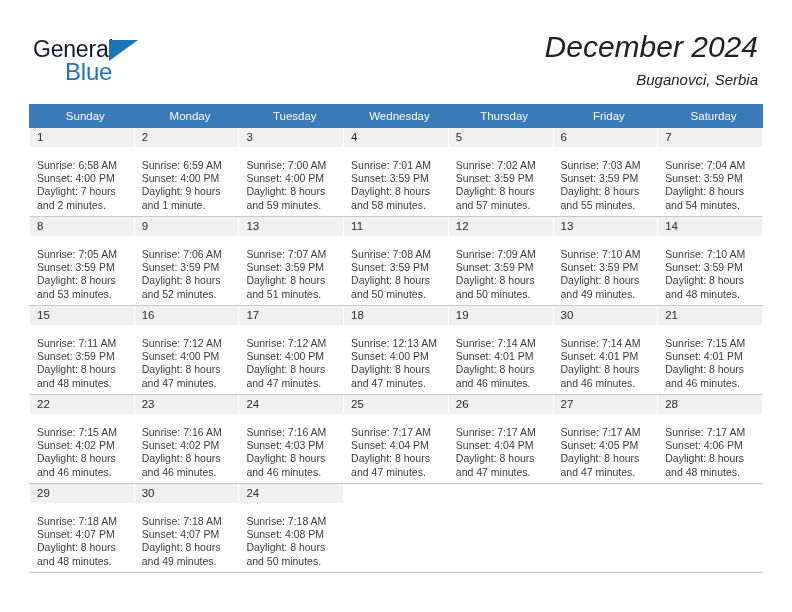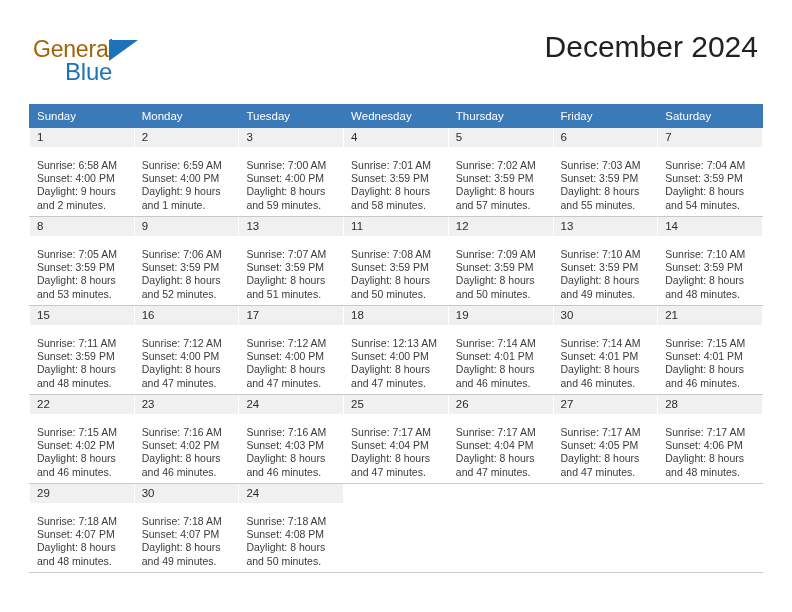--- a/index.html
+++ b/index.html
@@ -28,21 +28,21 @@
     left: 33px;
     top: 36px;
     width: 220px;
     height: 50px;
   }
   .brand-general {
     position: absolute;
     left: 0; top: 0;
     font-size: 23px;
     letter-spacing: -0.2px;
-    color: #a16207;
+    color: #0f172a;
     font-family: "Liberation Sans", sans-serif;
   }
   .brand-triangle {
     position: absolute;
     left: 76px;
     top: 4px;
     width: 0; height: 0;
     border-left: 29px solid #1e72b8;
     border-bottom: 21px solid transparent;
   }
@@ -53,20 +53,21 @@
     font-size: 24px;
     color: #1e72b8;
     letter-spacing: -0.2px;
   }
 
   .title-block {
     position: absolute;
     right: 34px;
     top: 30px;
     text-align: right;
+    font-style: italic;
   }
   .cal-title {
     font-size: 30px;
     color: #212121;
     line-height: 34px;
     white-space: nowrap;
   }
   .cal-subtitle {
     font-size: 15px;
     color: #212121;
@@ -82,21 +83,21 @@
     top: 104px;
     width: 734px;
     border-collapse: collapse;
     table-layout: fixed;
   }
   .calendar th {
     background: #3a7ab8;
     color: #ffffff;
     font-size: 11.5px;
     font-weight: normal;
-    text-align: left;
+    text-align: center;
     padding: 5px 0 5px 7px;
     height: 11px;
     border: 1px solid #3a7ab8;
   }
   .calendar td {
     vertical-align: top;
     border-left: 1px solid #ffffff;
     border-right: 1px solid #ffffff;
     border-bottom: 1px solid #c8c8c8;
     padding: 0;
@@ -143,20 +144,21 @@
 <div class="page-header">
 
   <div class="brand">
     <span class="brand-general">General</span>
     <span class="brand-triangle"></span>
     <span class="brand-blue">Blue</span>
   </div>
 
   <div class="title-block">
     <div class="cal-title">December 2024</div>
+    <div class="cal-subtitle">Buganovci, Serbia</div>
   </div>
 
 </div>
 
 <table class="calendar">
   <thead>
     <tr>
       <th>Sunday</th>
       <th>Monday</th>
       <th>Tuesday</th>
@@ -167,21 +169,21 @@
     </tr>
   </thead>
   <tbody>
 
     <tr class="week-row">
       <td>
         <div class="daynum">1</div>
         <div class="dayinfo">
           <div>Sunrise: 6:58 AM</div>
           <div>Sunset: 4:00 PM</div>
-          <div class="daylight">Daylight: 9 hours and 2 minutes.</div>
+          <div class="daylight">Daylight: 7 hours and 2 minutes.</div>
         </div>
       </td>
       <td>
         <div class="daynum">2</div>
         <div class="dayinfo">
           <div>Sunrise: 6:59 AM</div>
           <div>Sunset: 4:00 PM</div>
           <div class="daylight">Daylight: 9 hours and 1 minute.</div>
         </div>
       </td>

